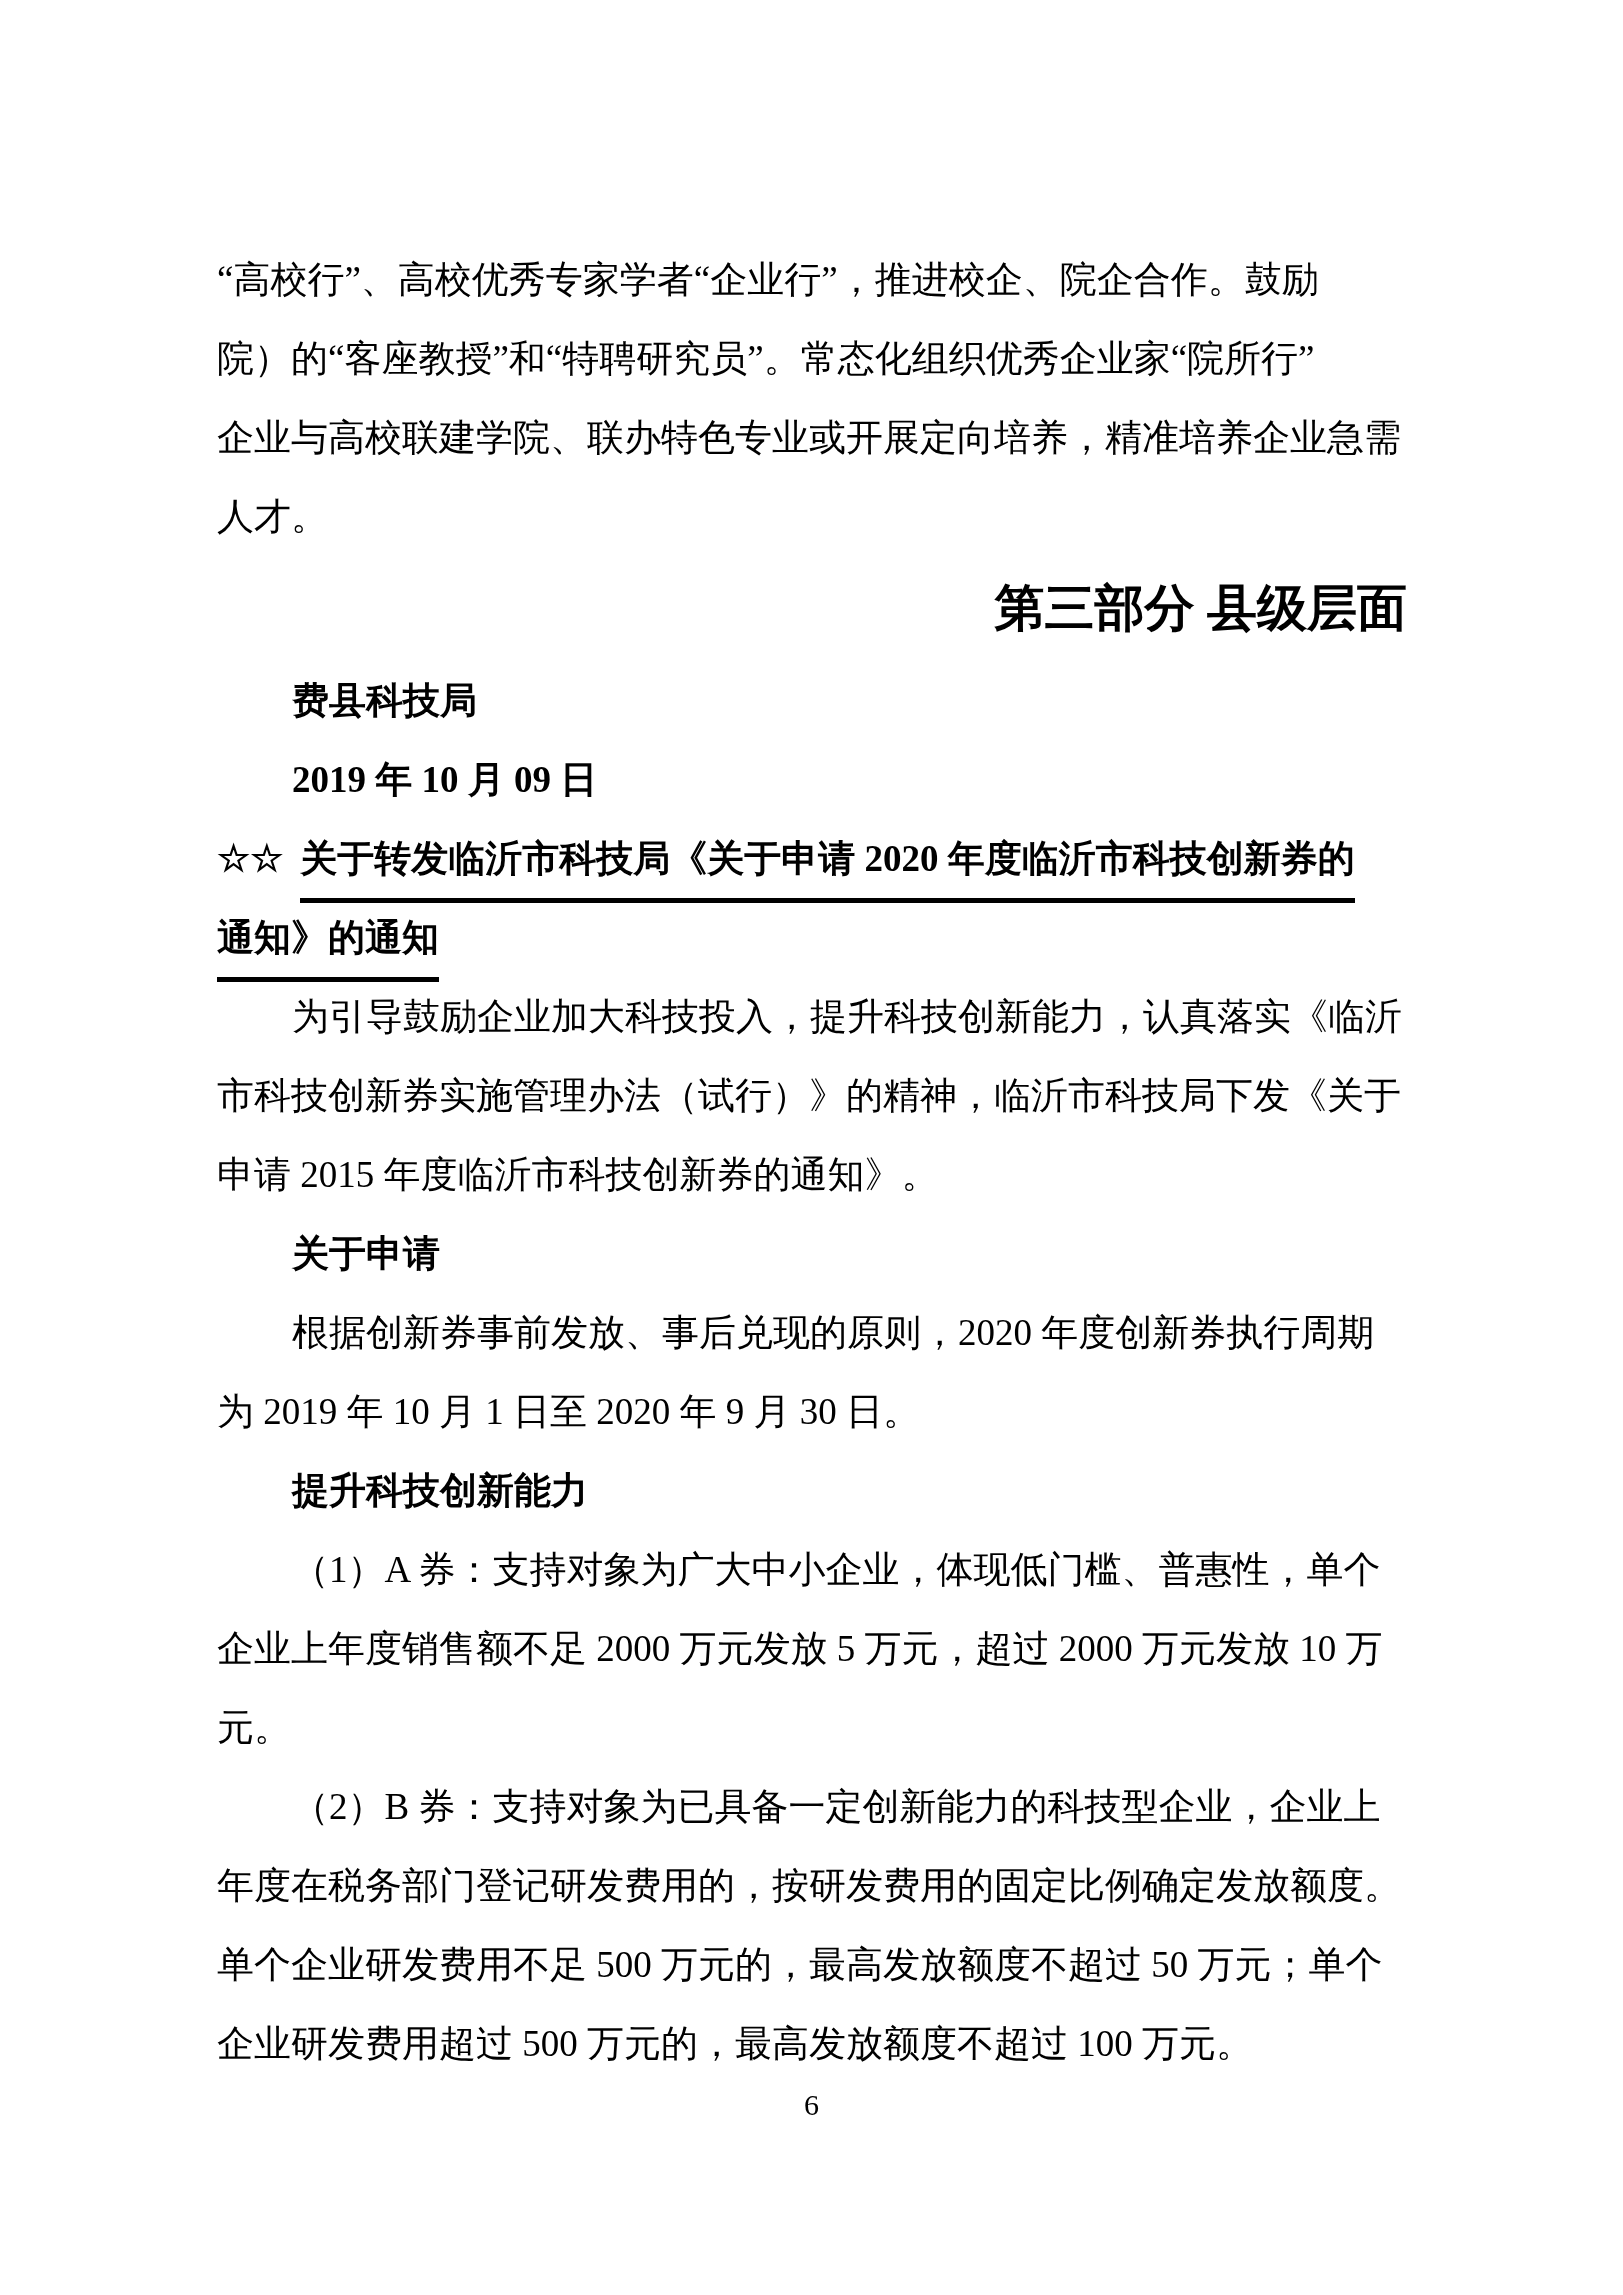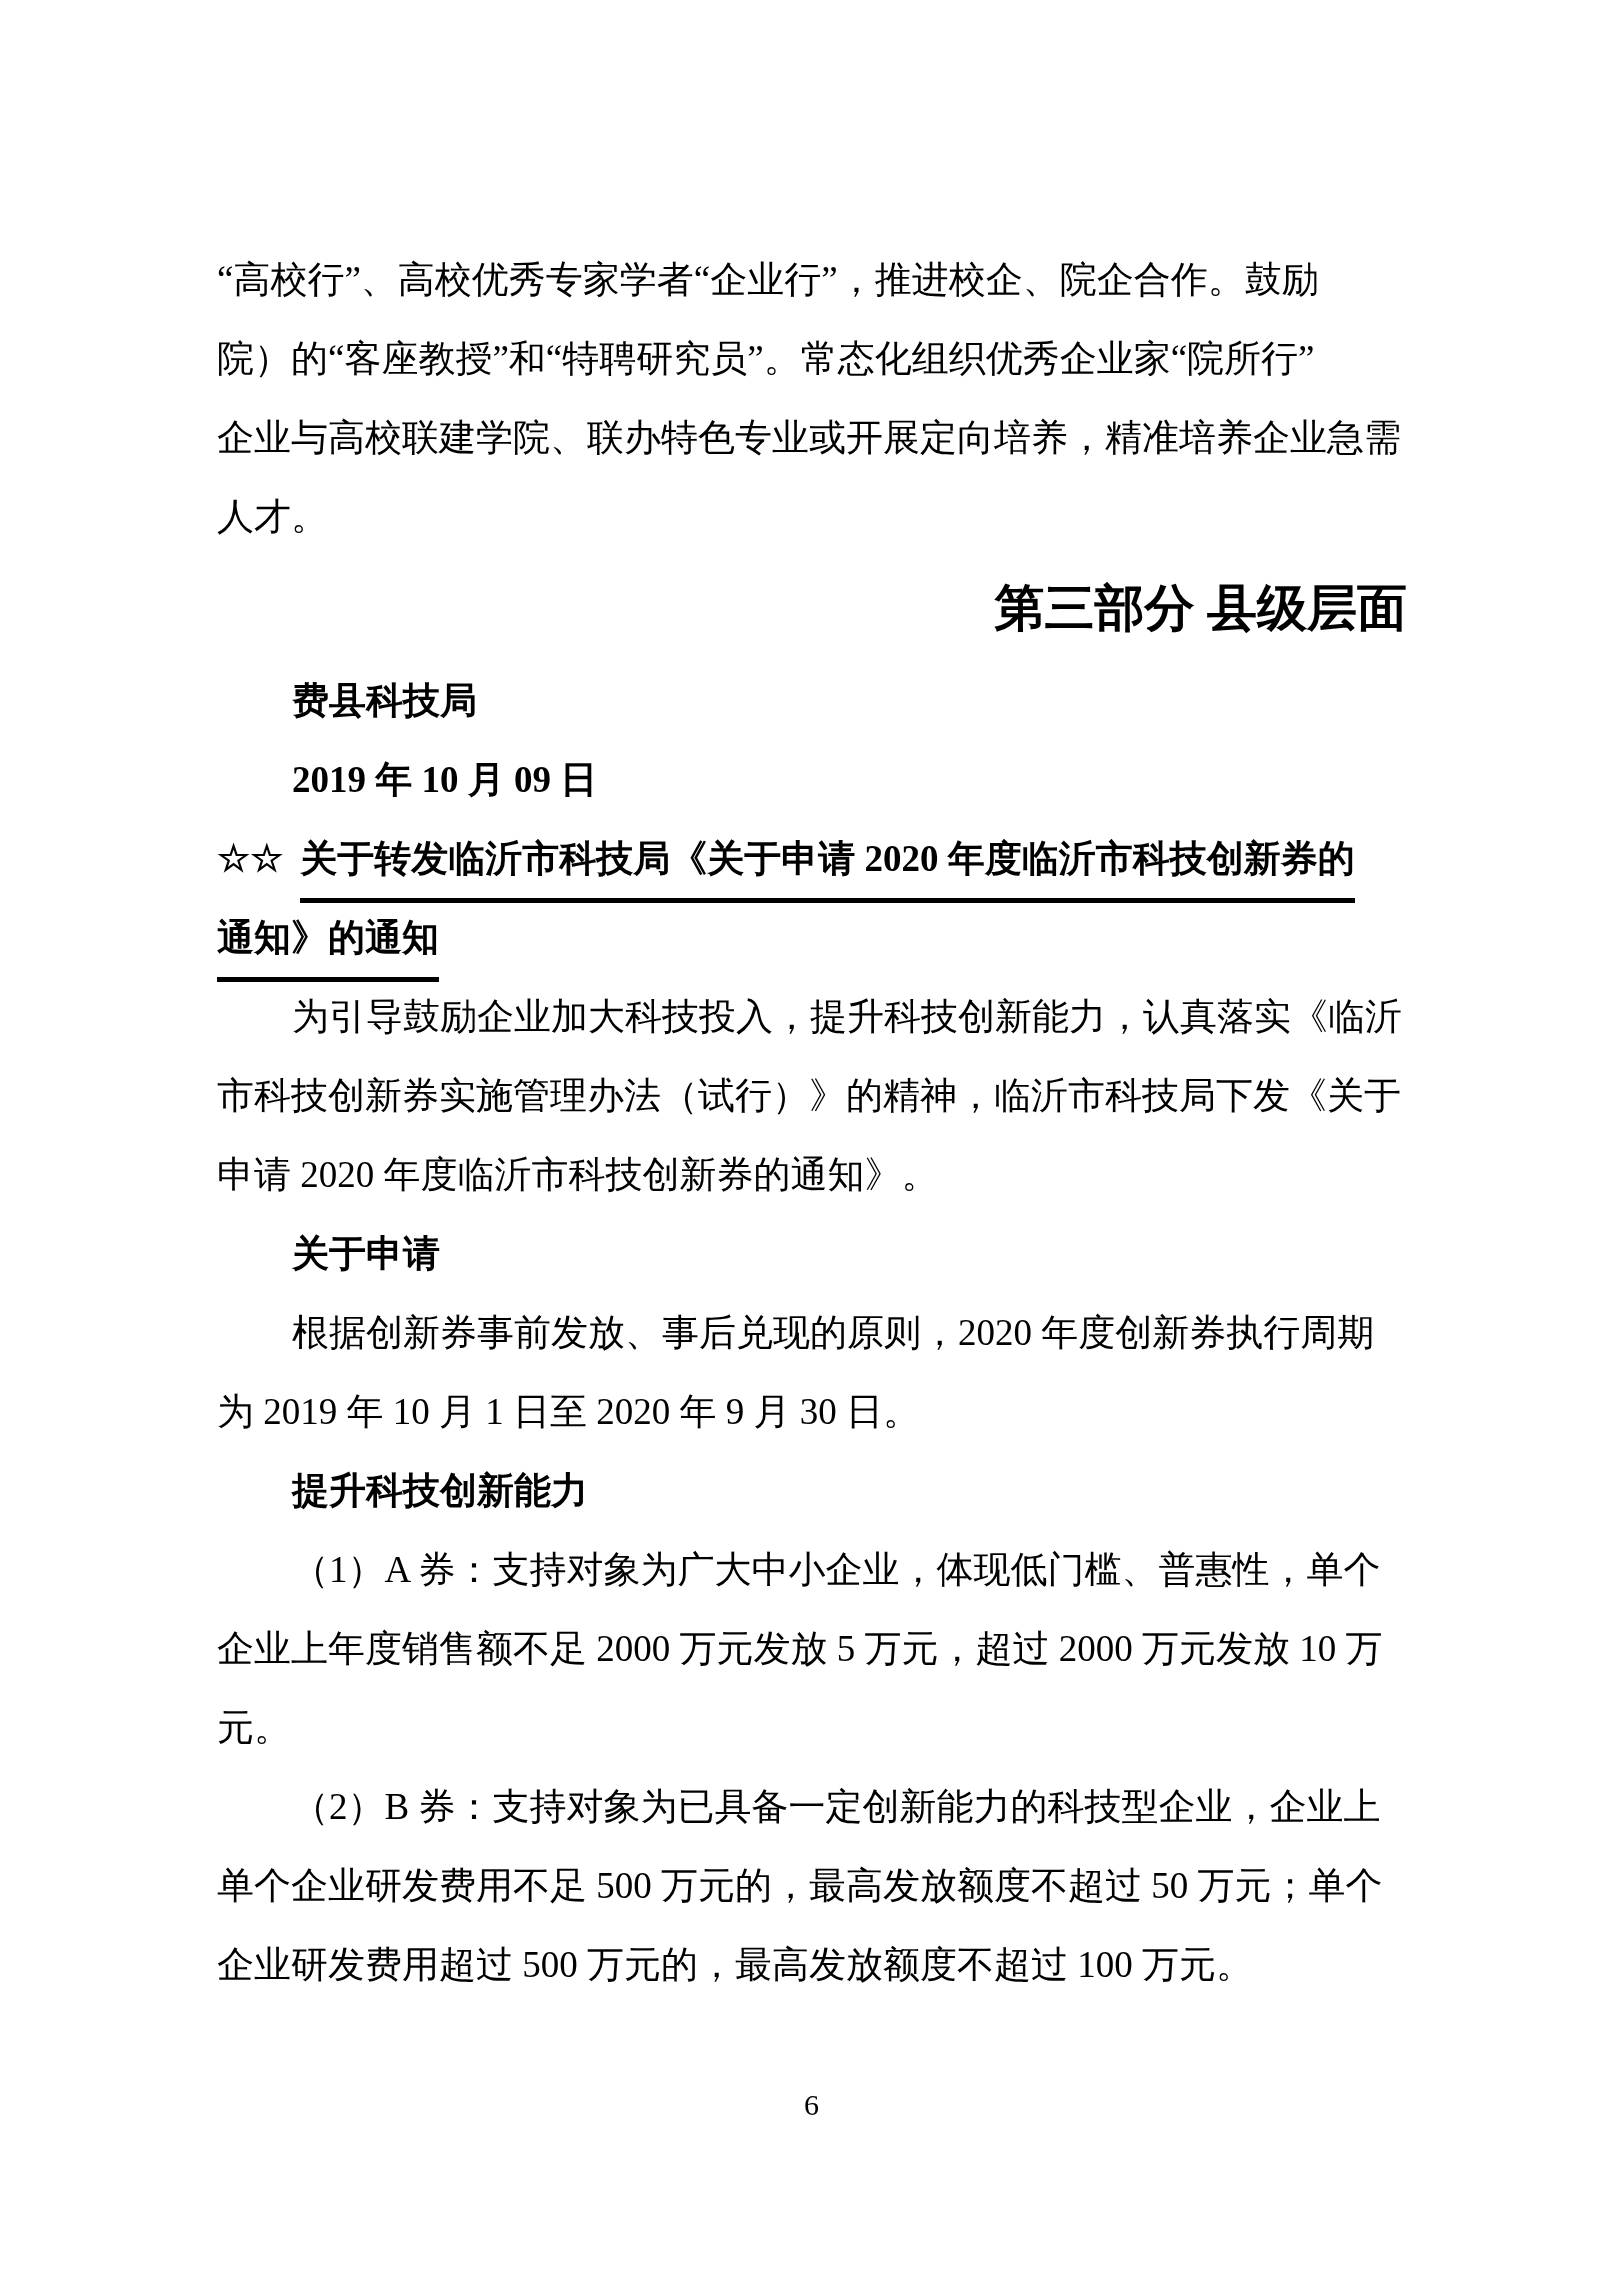--- a/index.html
+++ b/index.html
@@ -78,40 +78,41 @@
     <div class="line indent bold">2019 年 10 月 09 日</div>
 
     <div>
       <div class="line bold"><span class="stars">☆☆</span><span class="underline">关于转发临沂市科技局《关于申请 2020 年度临沂市科技创新券的</span></div>
       <div class="line bold"><span class="underline">通知》的通知</span></div>
     </div>
 
     <div>
       <div class="line indent">为引导鼓励企业加大科技投入，提升科技创新能力，认真落实《临沂</div>
       <div class="line">市科技创新券实施管理办法（试行）》的精神，临沂市科技局下发《关于</div>
-      <div class="line">申请 2020 年度临沂市科技创新券的通知》。</div>
+      <div class="line">申请 2015 年度临沂市科技创新券的通知》。</div>
     </div>
 
     <div class="line indent bold">关于申请</div>
 
     <div>
       <div class="line indent">根据创新券事前发放、事后兑现的原则，2020 年度创新券执行周期</div>
       <div class="line">为 2019 年 10 月 1 日至 2020 年 9 月 30 日。</div>
     </div>
 
     <div class="line indent bold">提升科技创新能力</div>
 
     <div>
       <div class="line indent">（1）A 券：支持对象为广大中小企业，体现低门槛、普惠性，单个</div>
       <div class="line">企业上年度销售额不足 2000 万元发放 5 万元，超过 2000 万元发放 10 万</div>
       <div class="line">元。</div>
     </div>
 
     <div>
       <div class="line indent">（2）B 券：支持对象为已具备一定创新能力的科技型企业，企业上</div>
+      <div class="line">年度在税务部门登记研发费用的，按研发费用的固定比例确定发放额度。</div>
       <div class="line">单个企业研发费用不足 500 万元的，最高发放额度不超过 50 万元；单个</div>
       <div class="line">企业研发费用超过 500 万元的，最高发放额度不超过 100 万元。</div>
     </div>
 
   </div>
 
   <div class="footer">6</div>
 </div>
 
 

